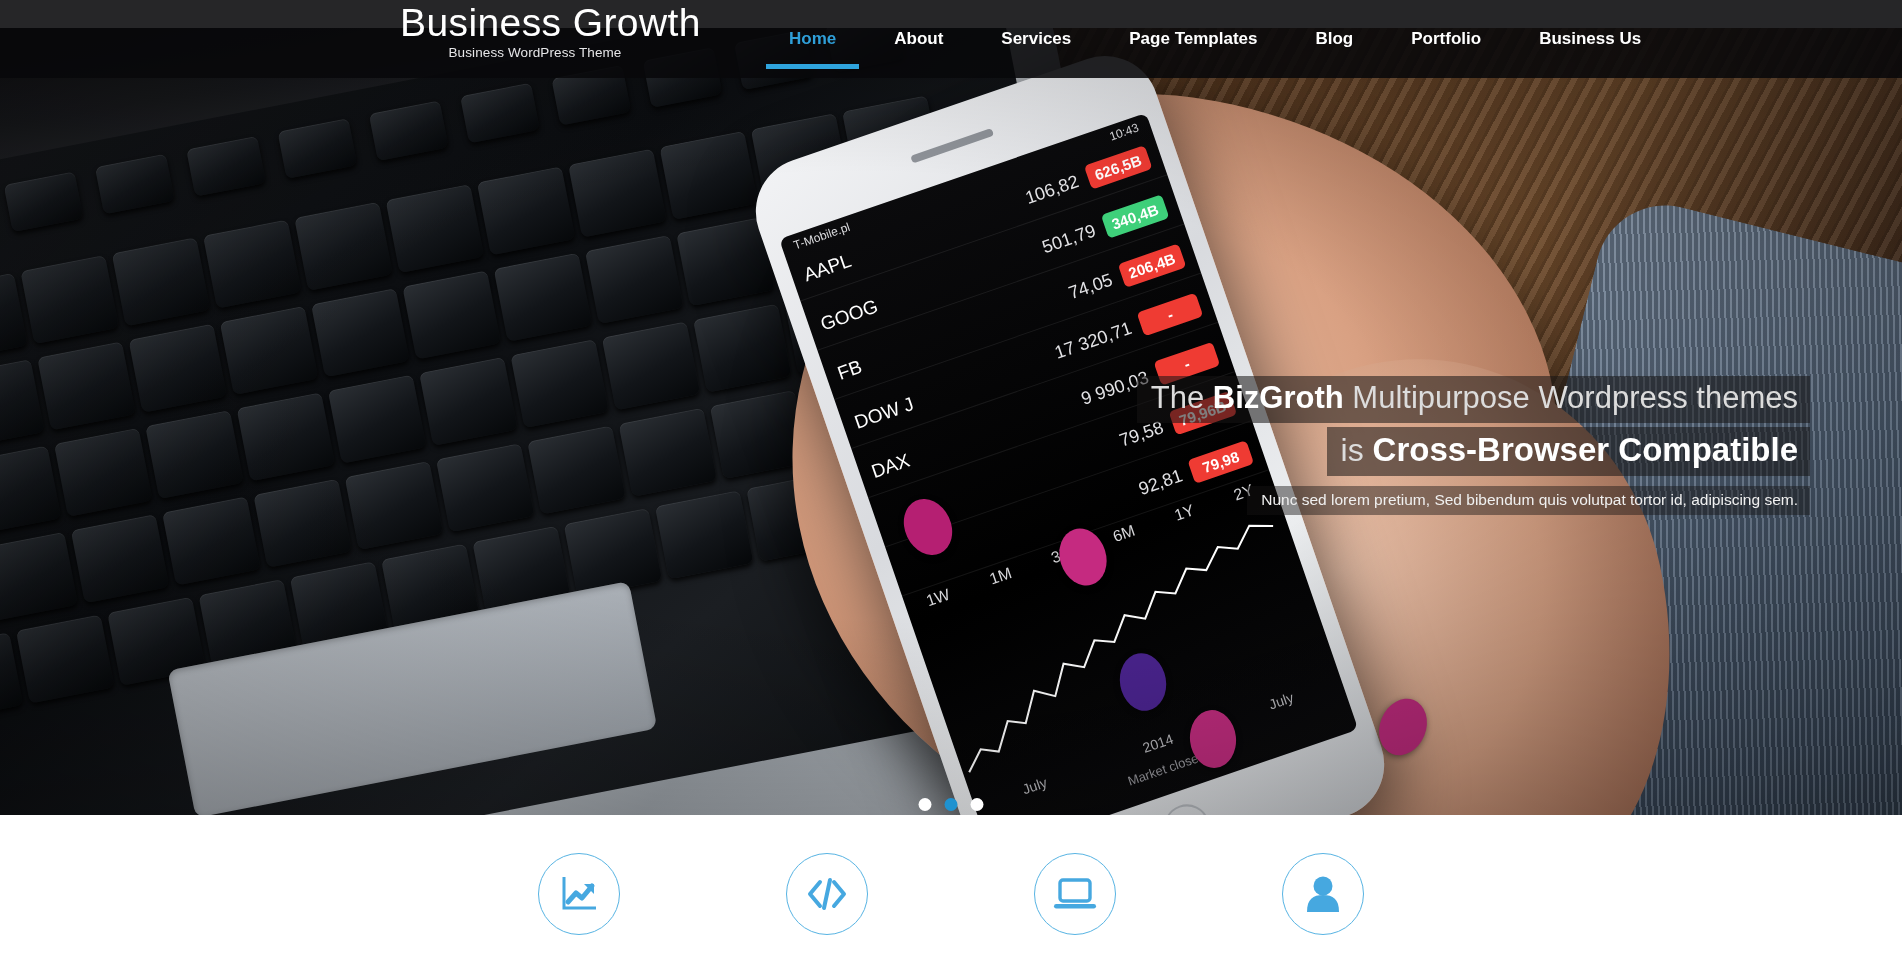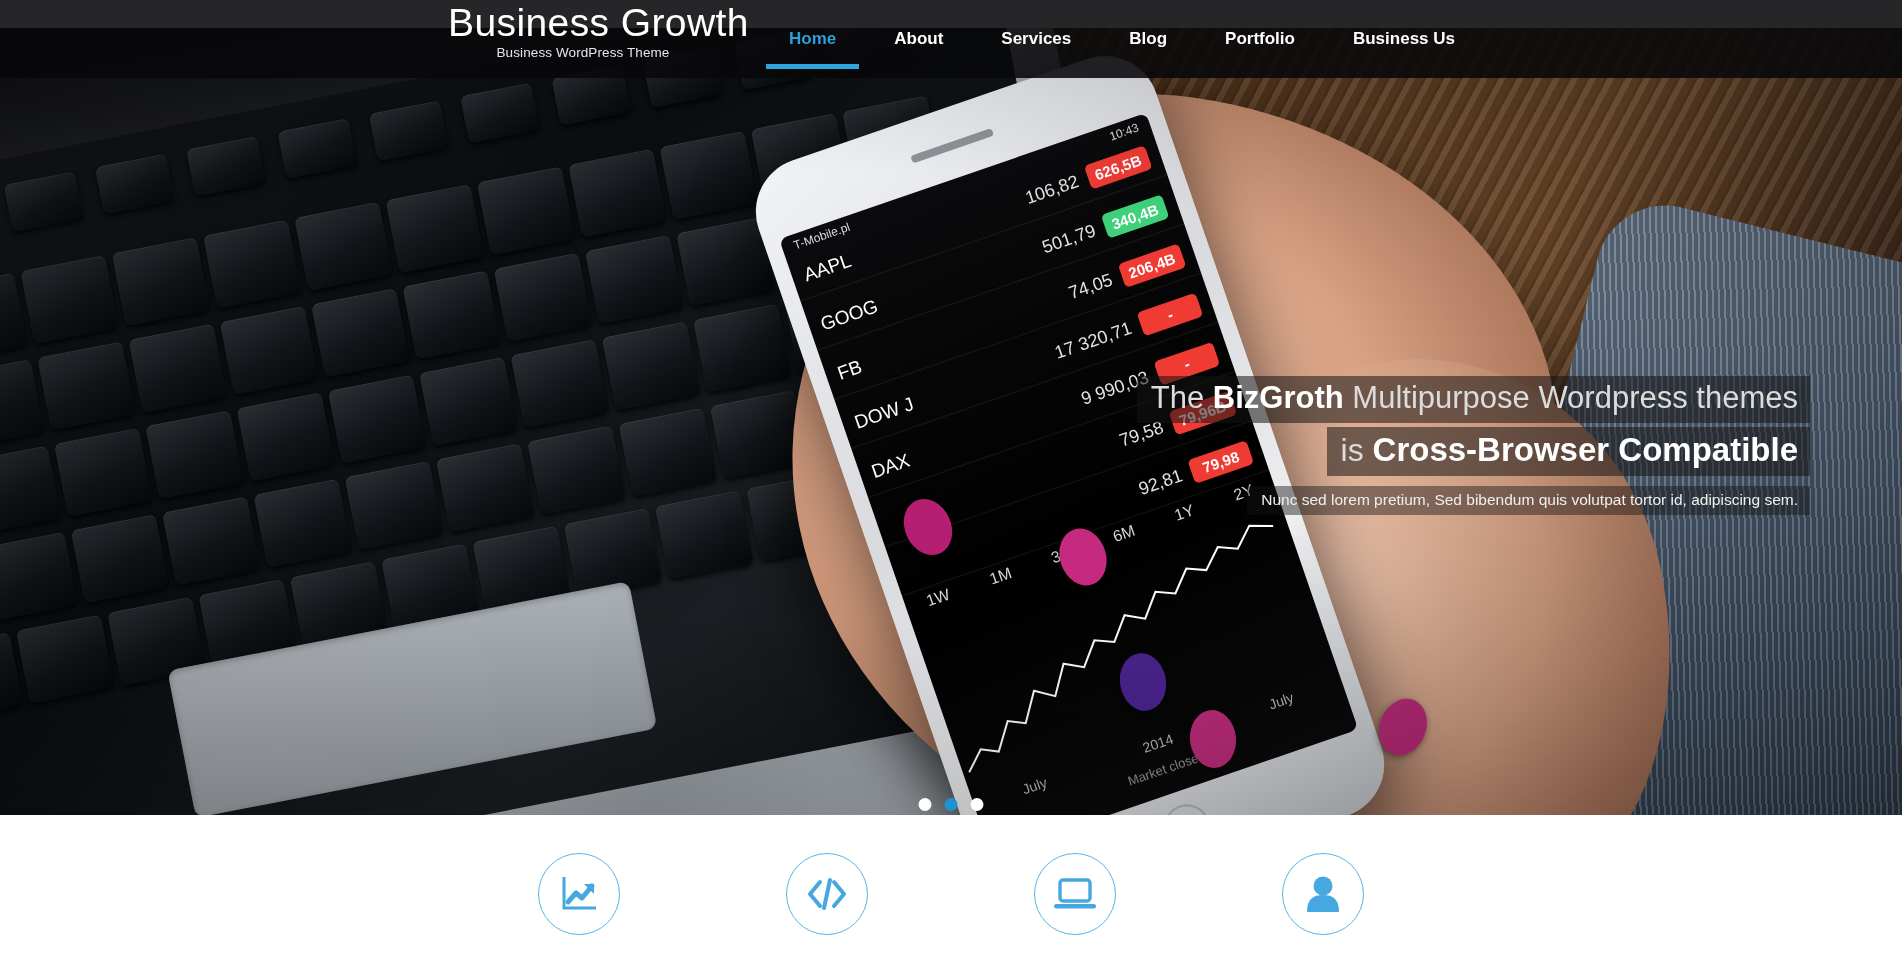--- a/index.html
+++ b/index.html
@@ -147,21 +147,21 @@
     background:radial-gradient(ellipse at 45% 45%, rgba(0,0,0,0) 35%, rgba(0,0,0,.38) 100%);
   }
 
   
   .header {
     position:absolute; left:0; top:0; width:1902px; height:78px;
     background:rgba(8,8,10,.88);
     display:flex; align-items:flex-start;
     z-index:30;
   }
-  .brand { position:absolute; left:400px; top:2px; text-align:center; width:270px;margin-left:48px; }
+  .brand { position:absolute; left:400px; top:2px; text-align:center; width:270px; }
   .brand-title {
     color:#ffffff; font-size:39px; font-weight:300; letter-spacing:.4px;
     line-height:1.08; white-space:nowrap;
   }
   .brand-sub {
     color:#e6e6e8; font-size:13.5px; font-weight:400; letter-spacing:.1px;
     margin-top:1px;
   }
   .nav {
     position:absolute; left:760px; top:0; height:78px;
@@ -422,20 +422,21 @@
 
   <header class="header">
     <div class="brand">
       <div class="brand-title">Business Growth</div>
       <div class="brand-sub">Business WordPress Theme</div>
     </div>
     <nav class="nav" id="nav">
         <div class="nav-item active">Home</div>
         <div class="nav-item">About</div>
         <div class="nav-item">Services</div>
+        <div class="nav-item">Page Templates</div>
         <div class="nav-item">Blog</div>
         <div class="nav-item">Portfolio</div>
         <div class="nav-item">Business Us</div>
       </nav>
   </header>
 
   <section class="features">
     <div class="feat-row" id="feat-row">
         <div class="feat">
           <span>

